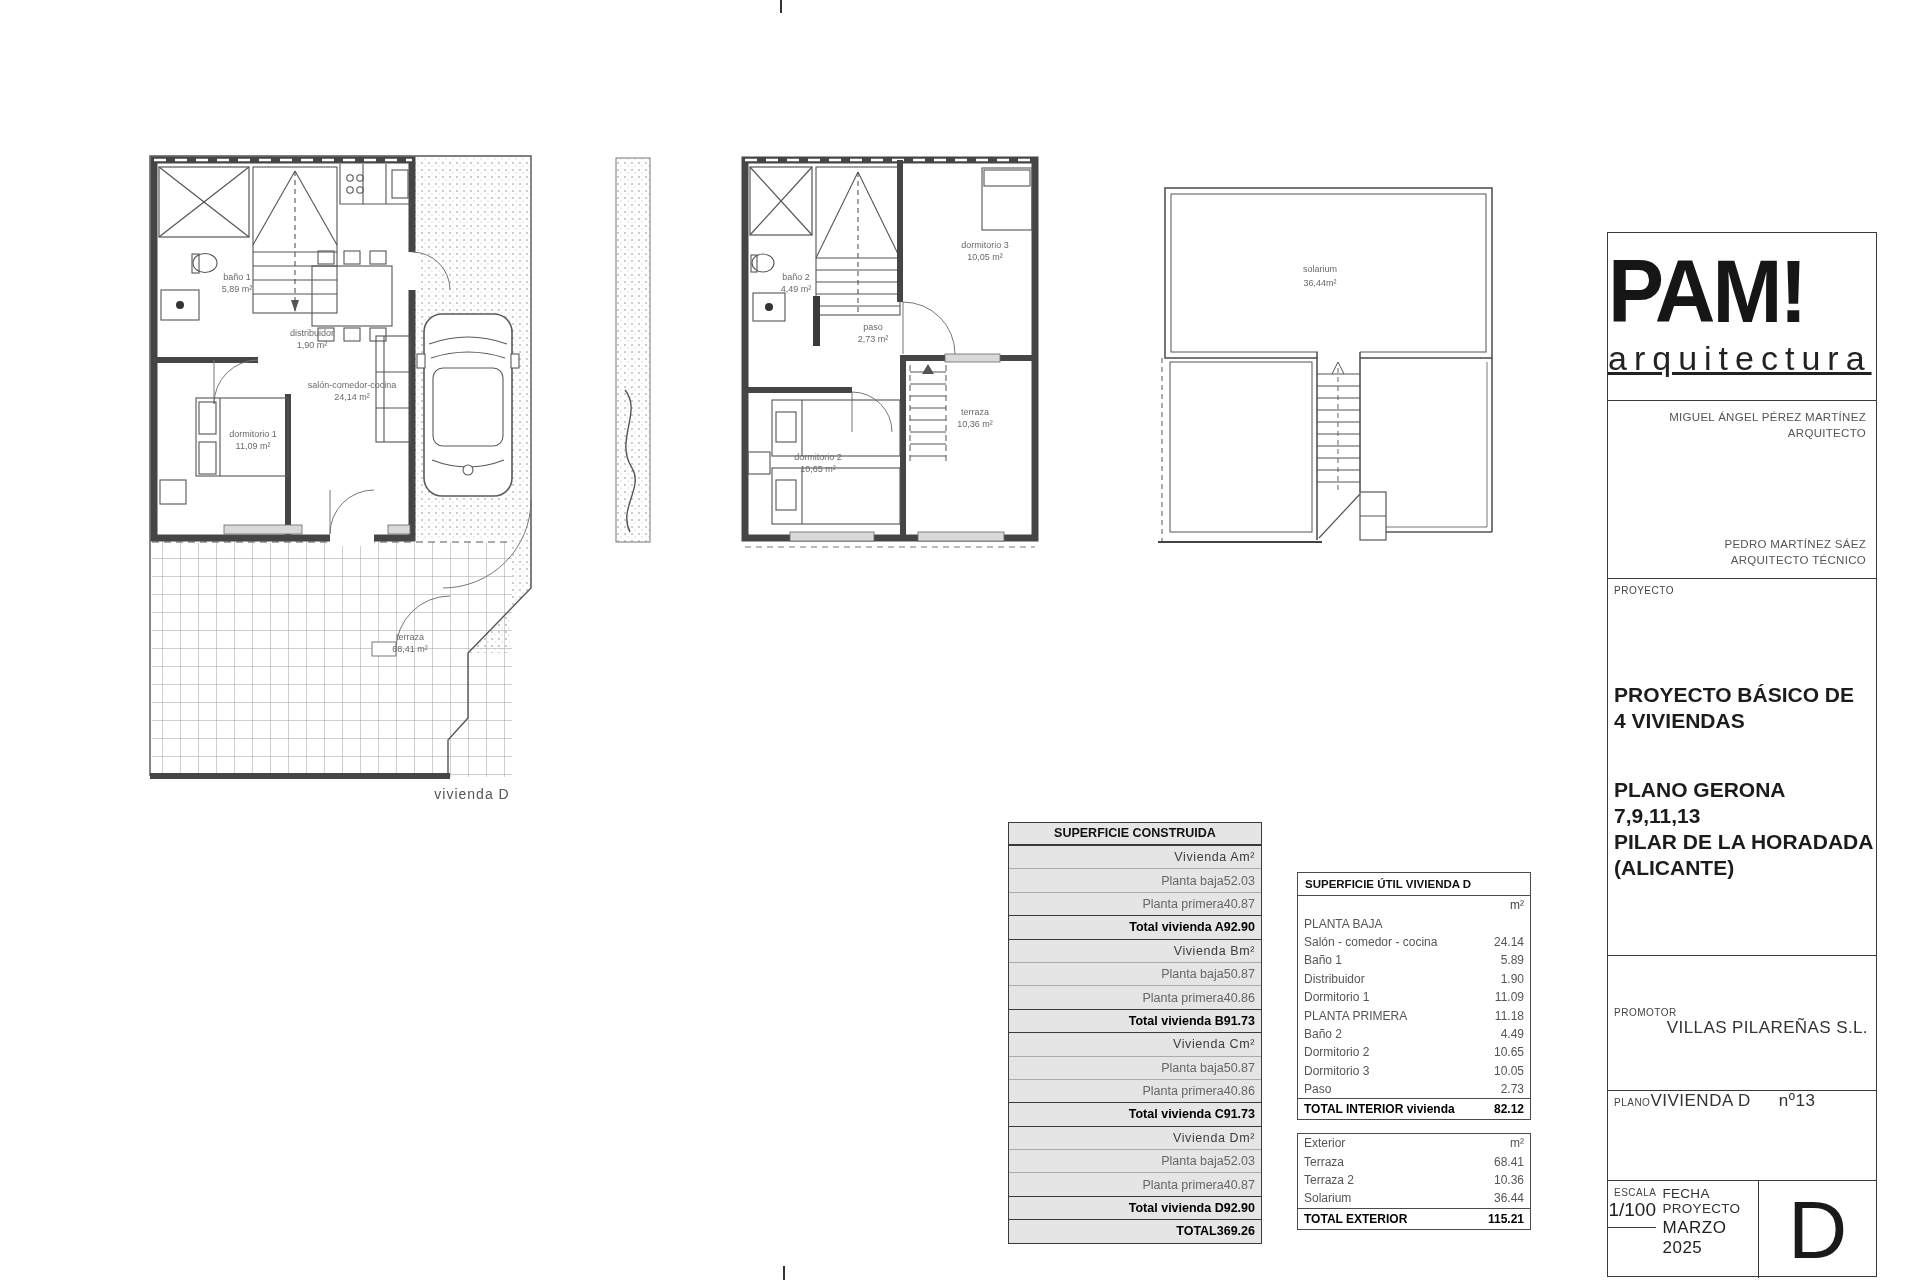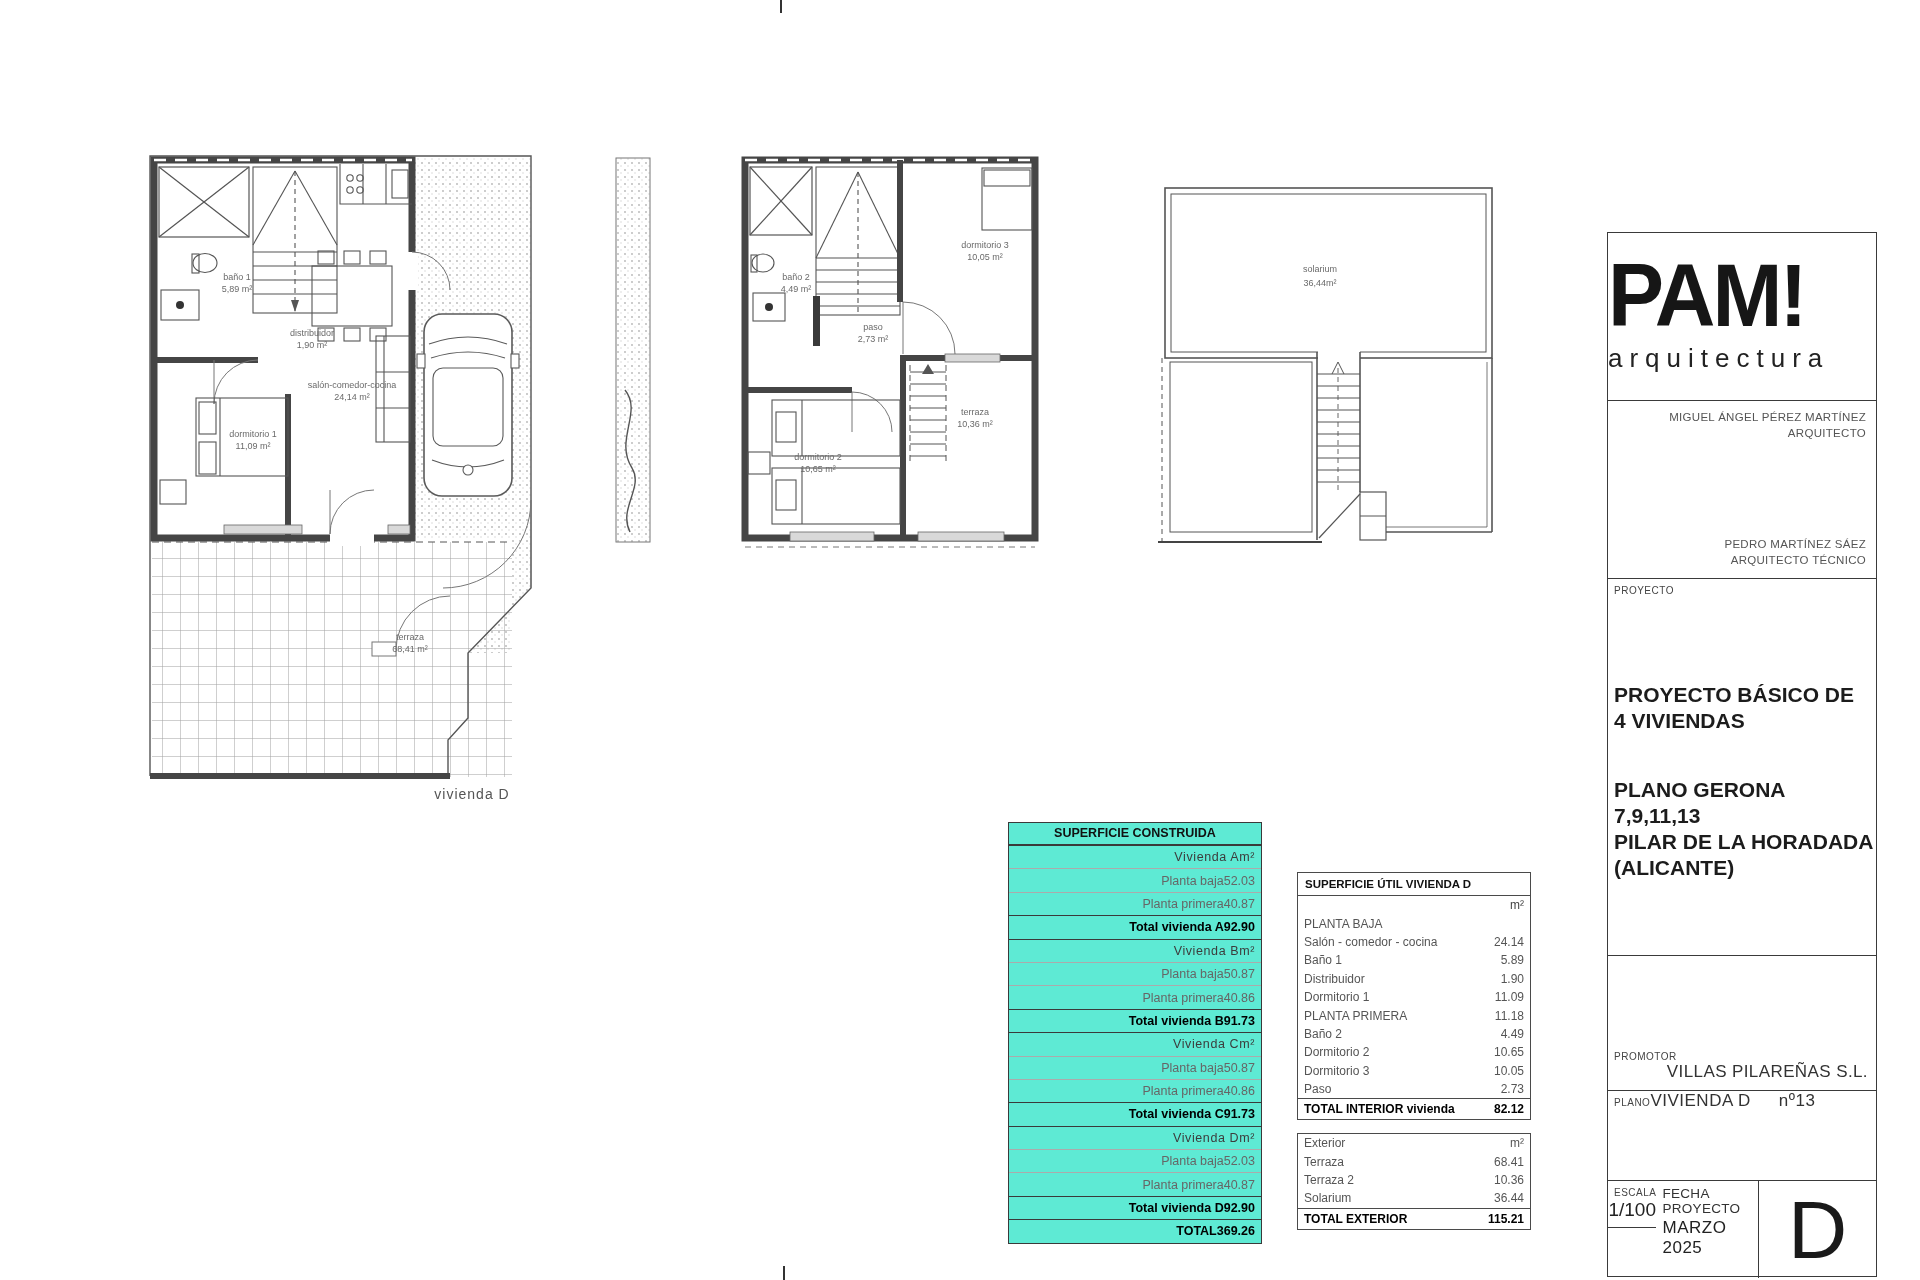--- a/index.html
+++ b/index.html
@@ -3,21 +3,21 @@
 <meta charset="utf-8">
 <style>
   html,body{margin:0;padding:0;background:#e8e8e8;}
   .sheet{position:relative;width:1920px;height:1280px;background:#ffffff;
          font-family:"Liberation Sans", sans-serif;overflow:hidden;}
   svg text{font-family:"Liberation Sans", sans-serif;}
   .plab{font-size:9px;fill:#6a6a6a;text-anchor:middle;}
   .plab-big{font-size:14px;fill:#555;text-anchor:middle;letter-spacing:1px;}
 
   
-  .ptable{position:absolute;background:#5eead4;border:1.4px solid #3a3a3a;font-size:12.5px;color:#666;}
+  .ptable{position:absolute;background:#e5e5e5;border:1.4px solid #3a3a3a;font-size:12.5px;color:#666;}
   .t-head{height:21px;line-height:21px;text-align:center;font-weight:bold;color:#111;
           border-bottom:1.4px solid #3a3a3a;font-size:12.5px;}
   .t-row{display:flex;justify-content:flex-end;align-items:center;height:22.4px;
          padding:0 6px;border-top:1px solid #ababab;}
   .t-row:first-of-type{border-top:none;}
   .t-row.sec{color:#3c3c3c;border-top:1.4px solid #3a3a3a;letter-spacing:0.6px;}
   .t-row.total{font-weight:bold;color:#000;border-top:1.4px solid #3a3a3a;}
   .t-val{text-align:right;}
 
   .utable{position:absolute;background:#fff;border:1.2px solid #4a4a4a;font-size:12px;color:#555;}
@@ -28,28 +28,28 @@
   .u-row.total{font-weight:bold;color:#000;border-top:1.2px solid #4a4a4a;height:20px;}
 
   
   .tblock{position:absolute;left:1607px;top:232px;width:270px;height:1045px;
           border:1.6px solid #3a3a3a;box-sizing:border-box;color:#333;background:#fff;}
   .tb-sec{box-sizing:border-box;border-bottom:1.6px solid #3a3a3a;position:relative;}
   .tb-label{font-size:10px;color:#444;letter-spacing:0.5px;padding:6px 0 0 6px;}
   .logo-box{height:168px;display:flex;flex-direction:column;align-items:flex-start;justify-content:center;}
   .logo-main{font-size:84px;font-weight:800;color:#161616;letter-spacing:-3px;line-height:0.9;
              transform:scaleY(1.05);}
-  .logo-sub{font-size:26px;font-weight:300;color:#222;letter-spacing:7px;margin-top:8px;}
+  .logo-sub{font-size:34px;font-weight:300;color:#222;letter-spacing:7px;margin-top:8px;text-decoration:underline;}
   .arch-box{height:178px;display:flex;flex-direction:column;justify-content:space-between;
             align-items:flex-end;padding:8px 10px 10px 10px;}
   .arch-name{font-size:11.5px;color:#555;text-align:right;line-height:1.4;letter-spacing:0.3px;}
   .proyecto-box{height:377px;}
   .p-title{font-size:21px;font-weight:bold;color:#1c1c1c;line-height:1.25;margin:86px 0 0 6px;}
   .p-addr{font-size:21px;font-weight:bold;color:#1c1c1c;line-height:1.25;margin:42px 0 0 6px;}
-  .promotor-box{height:135px;display:flex;flex-direction:column;justify-content:flex-end;}
+  .promotor-box{height:135px;display:flex;flex-direction:column;justify-content:center;}
   .promotor-val{font-size:17px;color:#333;text-align:right;padding:0 8px 8px 0;letter-spacing:0.4px;}
   .plano-box{height:90px;display:flex;flex-direction:row;}
   .plano-val{display:flex;justify-content:flex-end;gap:28px;font-size:17px;color:#333;
              padding:0 10px 8px 0;letter-spacing:0.5px;}
   .bottom-box{height:97px;display:flex;border-bottom:none !important;}
   .bb-left{width:151px;border-right:1.6px solid #3a3a3a;box-sizing:border-box;display:flex;
            }
   .escala-cell{height:47px;border-bottom:1.6px solid #3a3a3a;box-sizing:border-box;}
   .escala-val{font-size:19px;color:#222;text-align:center;margin-top:1px;}
   .fecha-cell{flex:1;}

